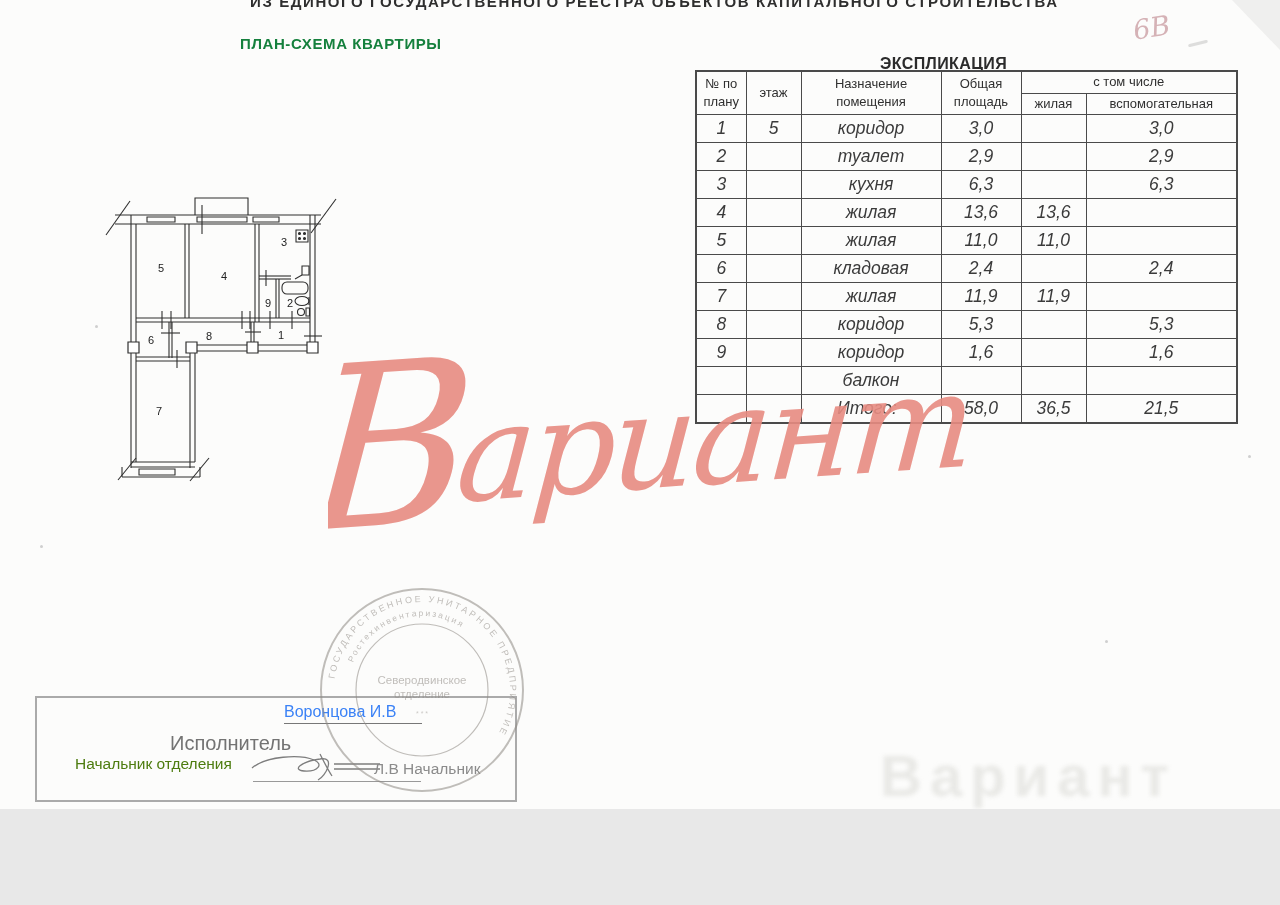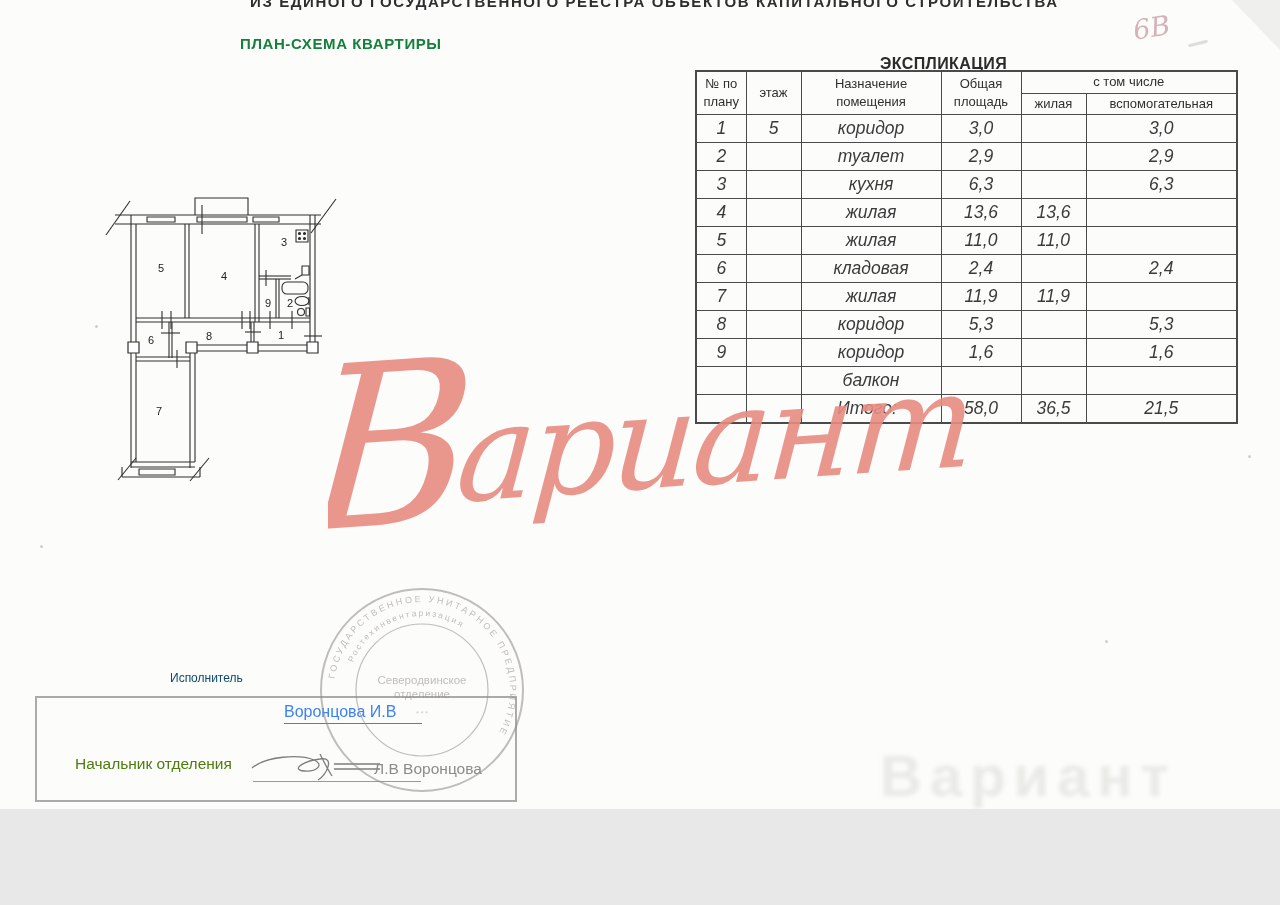--- a/index.html
+++ b/index.html
@@ -27,21 +27,21 @@
   #expl tbody td.right{padding-right:8px;}
   
   #wm{top:288px;left:328px;pointer-events:none;}
   #wm-ghost{top:742px;left:880px;font-size:58px;font-weight:bold;color:#e9e9e6;letter-spacing:8px;
             filter:blur(2.2px);font-family:"Liberation Sans",sans-serif;}
   
   #plan{top:190px;left:85px;}
   #plan path,#plan line,#plan rect,#plan polyline,#plan ellipse,#plan circle{vector-effect:non-scaling-stroke;}
   
   #sigbox{top:696px;left:35px;width:478px;height:102px;border:2px solid #aaa;background:transparent;}
-  .sig-label1{top:671px;left:170px;font-size:12px;color:#0c4a6e;}
+  .sig-label1{top:732px;left:170px;font-size:20px;color:#737373;}
   .sig-name1{top:703px;left:284px;font-size:16px;color:#3b82f6;border-bottom:1.4px solid #777;padding:0 8px 2px 0;min-width:130px;}
   .sig-label2{top:755px;left:75px;font-size:15.5px;color:#4d7c0f;}
   .sig-name2{top:760px;left:374px;font-size:15.5px;color:#8b8b8b;}
   .sig-underline{top:781px;left:253px;width:168px;height:0;border-top:1.4px solid #999;}
   #sig-squiggle{top:742px;left:248px;}
   #stamp{top:584px;left:316px;opacity:.55;filter:blur(.35px);}
 </style>
 </head>
 <body>
 
@@ -307,21 +307,21 @@
   <div class="abs sig-label1">Исполнитель</div>
   <div class="abs sig-name1">Воронцова И.В</div>
   <div class="abs sig-label2">Начальник отделения</div>
   <div class="abs sig-underline"></div>
   <svg id="sig-squiggle" class="abs" width="140" height="42" viewBox="0 0 140 42">
     <g stroke="#7d7d7d" stroke-width="1.3" fill="none">
       <path d="M4,26 C18,14 52,12 66,18 C76,22 70,30 56,29 C44,28 52,20 72,17 C88,14 78,34 70,38 M72,12 C76,20 80,28 84,34"></path>
       <path d="M86,22 H132 M86,27 H132"></path>
     </g>
   </svg>
-  <div class="abs sig-name2">Л.В Воронцова</div>
+  <div class="abs sig-name2">Л.В Начальник</div>
 
   <svg id="stamp" class="abs" width="212" height="212" viewBox="0 0 212 212">
     <defs>
       <path id="arcTop" d="M106,106 m-88,0 a88,88 0 1,1 176,0 a88,88 0 1,1 -176,0"></path>
       <path id="arcIn" d="M106,106 m-74,0 a74,74 0 1,1 148,0 a74,74 0 1,1 -148,0"></path>
     </defs>
     <g stroke="#8f8a84" fill="none">
       <circle cx="106" cy="106" r="101" stroke-width="2"></circle>
       <circle cx="106" cy="106" r="66" stroke-width="1.2"></circle>
     </g>

